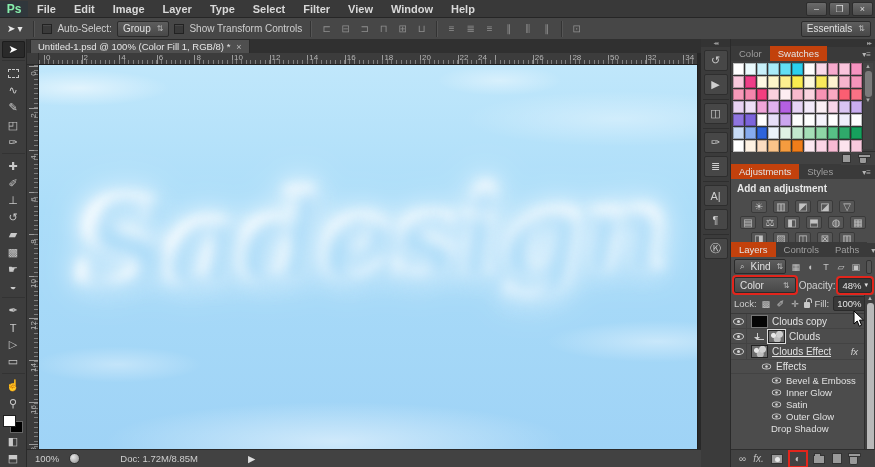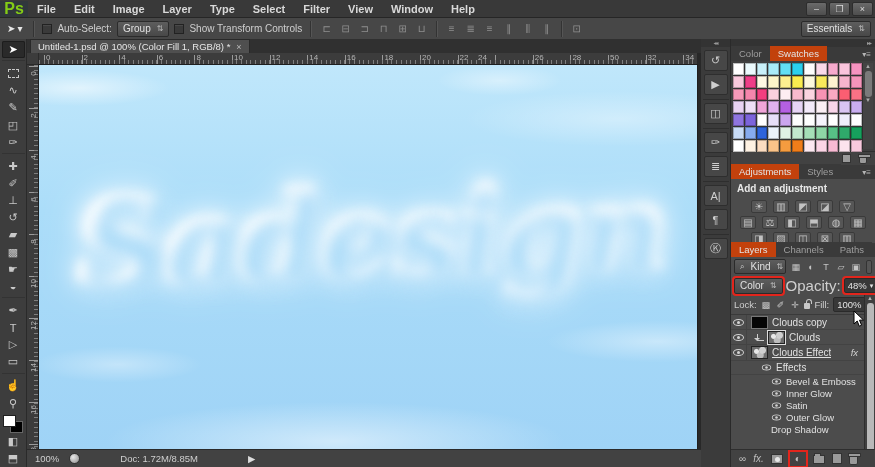--- a/index.html
+++ b/index.html
@@ -1,21 +1,21 @@
 <!DOCTYPE html>
 <html><head>
 <meta charset="utf-8">
 <style>
   * { margin:0; padding:0; box-sizing:border-box; }
   html,body { width:875px; height:467px; overflow:hidden; background:#222; }
   #app { position:relative; width:875px; height:467px; font-family:"Liberation Sans",sans-serif; background:#282828; color:#d6d6d6; font-size:10px; }
 
   
   .menubar { position:absolute; top:0; left:0; right:0; height:18px; background:#393939; border-bottom:1px solid #262626; display:flex; align-items:center; }
-  .ps-logo { width:28px; height:16px; display:flex; align-items:center; justify-content:center; color:#84cc16; font-weight:bold; font-size:16px; background:#30373c; }
+  .ps-logo { width:28px; height:16px; display:flex; align-items:center; justify-content:center; color:#86efac; font-weight:bold; font-size:12px; background:#30373c; }
   .menu-items { display:flex;font-weight:bold; }
   .menu-item { font-size:11px; color:#d9d9d9; padding:0 9px; line-height:18px; cursor:default; }
   .win-controls { margin-left:auto; display:flex; padding-right:2px; }
   .win-btn { width:21px; height:14px; margin-left:2px; background:linear-gradient(#6a6a6a,#4e4e4e); border:1px solid #2d2d2d; border-radius:2px; color:#ddd; font-size:9px; display:flex; align-items:center; justify-content:center; }
 
   
   .optionsbar { position:absolute; top:18px; left:0; right:0; height:22px; background:#474747; border-bottom:1px solid #282828; display:flex; align-items:center; padding:0 4px; gap:5px; }
   .tool-preview { display:flex; align-items:center; gap:2px; padding:0 3px; color:#e8e8e8; }
   .vsep { width:1px; height:16px; background:#333; box-shadow:1px 0 0 #555; margin:0 3px; }
   .cb { width:10px; height:10px; background:#3a3a3a; border:1px solid #222; box-shadow:inset 0 1px 0 rgba(255,255,255,.08); }
@@ -494,21 +494,21 @@
             <span class="adj-icon">◫</span>
             <span class="adj-icon">⊠</span>
             <span class="adj-icon">▥</span>
           </div>
         </div>
     </div>
 
     <div style="position:absolute;left:0;right:0;top:204px;bottom:0;">
       <div class="tabrow">
         <span class="ptab active">Layers</span>
-        <span class="ptab">Channels</span>
+        <span class="ptab">Controls</span>
         <span class="ptab">Paths</span>
         <span class="pmenu">▾≡</span>
       </div>
 
       <div class="layers-ctrl">
         <div class="dd kind-dd">
           <span style="font-size:8px;">⌕</span>
           <span>Kind</span>
           <span class="arr" style="margin-left:auto;">⇅</span>
         </div>
@@ -520,21 +520,21 @@
             <span class="mini-icon">▣</span>
           </div>
         <div class="filter-toggle"></div>
       </div>
 
       <div class="blend-row">
         <div class="dd blend-dd red-outline">
           <span>Color</span>
           <span class="arr">⇅</span>
         </div>
-        <span style="font-size:15px;color:#cfcfcf;">Opacity:</span>
+        <span style="font-size:10px;color:#cfcfcf;">Opacity:</span>
         <div class="val-box red-outline">
           <span>48%</span>
           <span class="arr" style="font-size:7px;">▾</span>
         </div>
       </div>
 
       <div class="lock-row">
         <span>Lock:</span>
         <span class="mini-icon">▩</span>
         <span class="mini-icon">✐</span>

